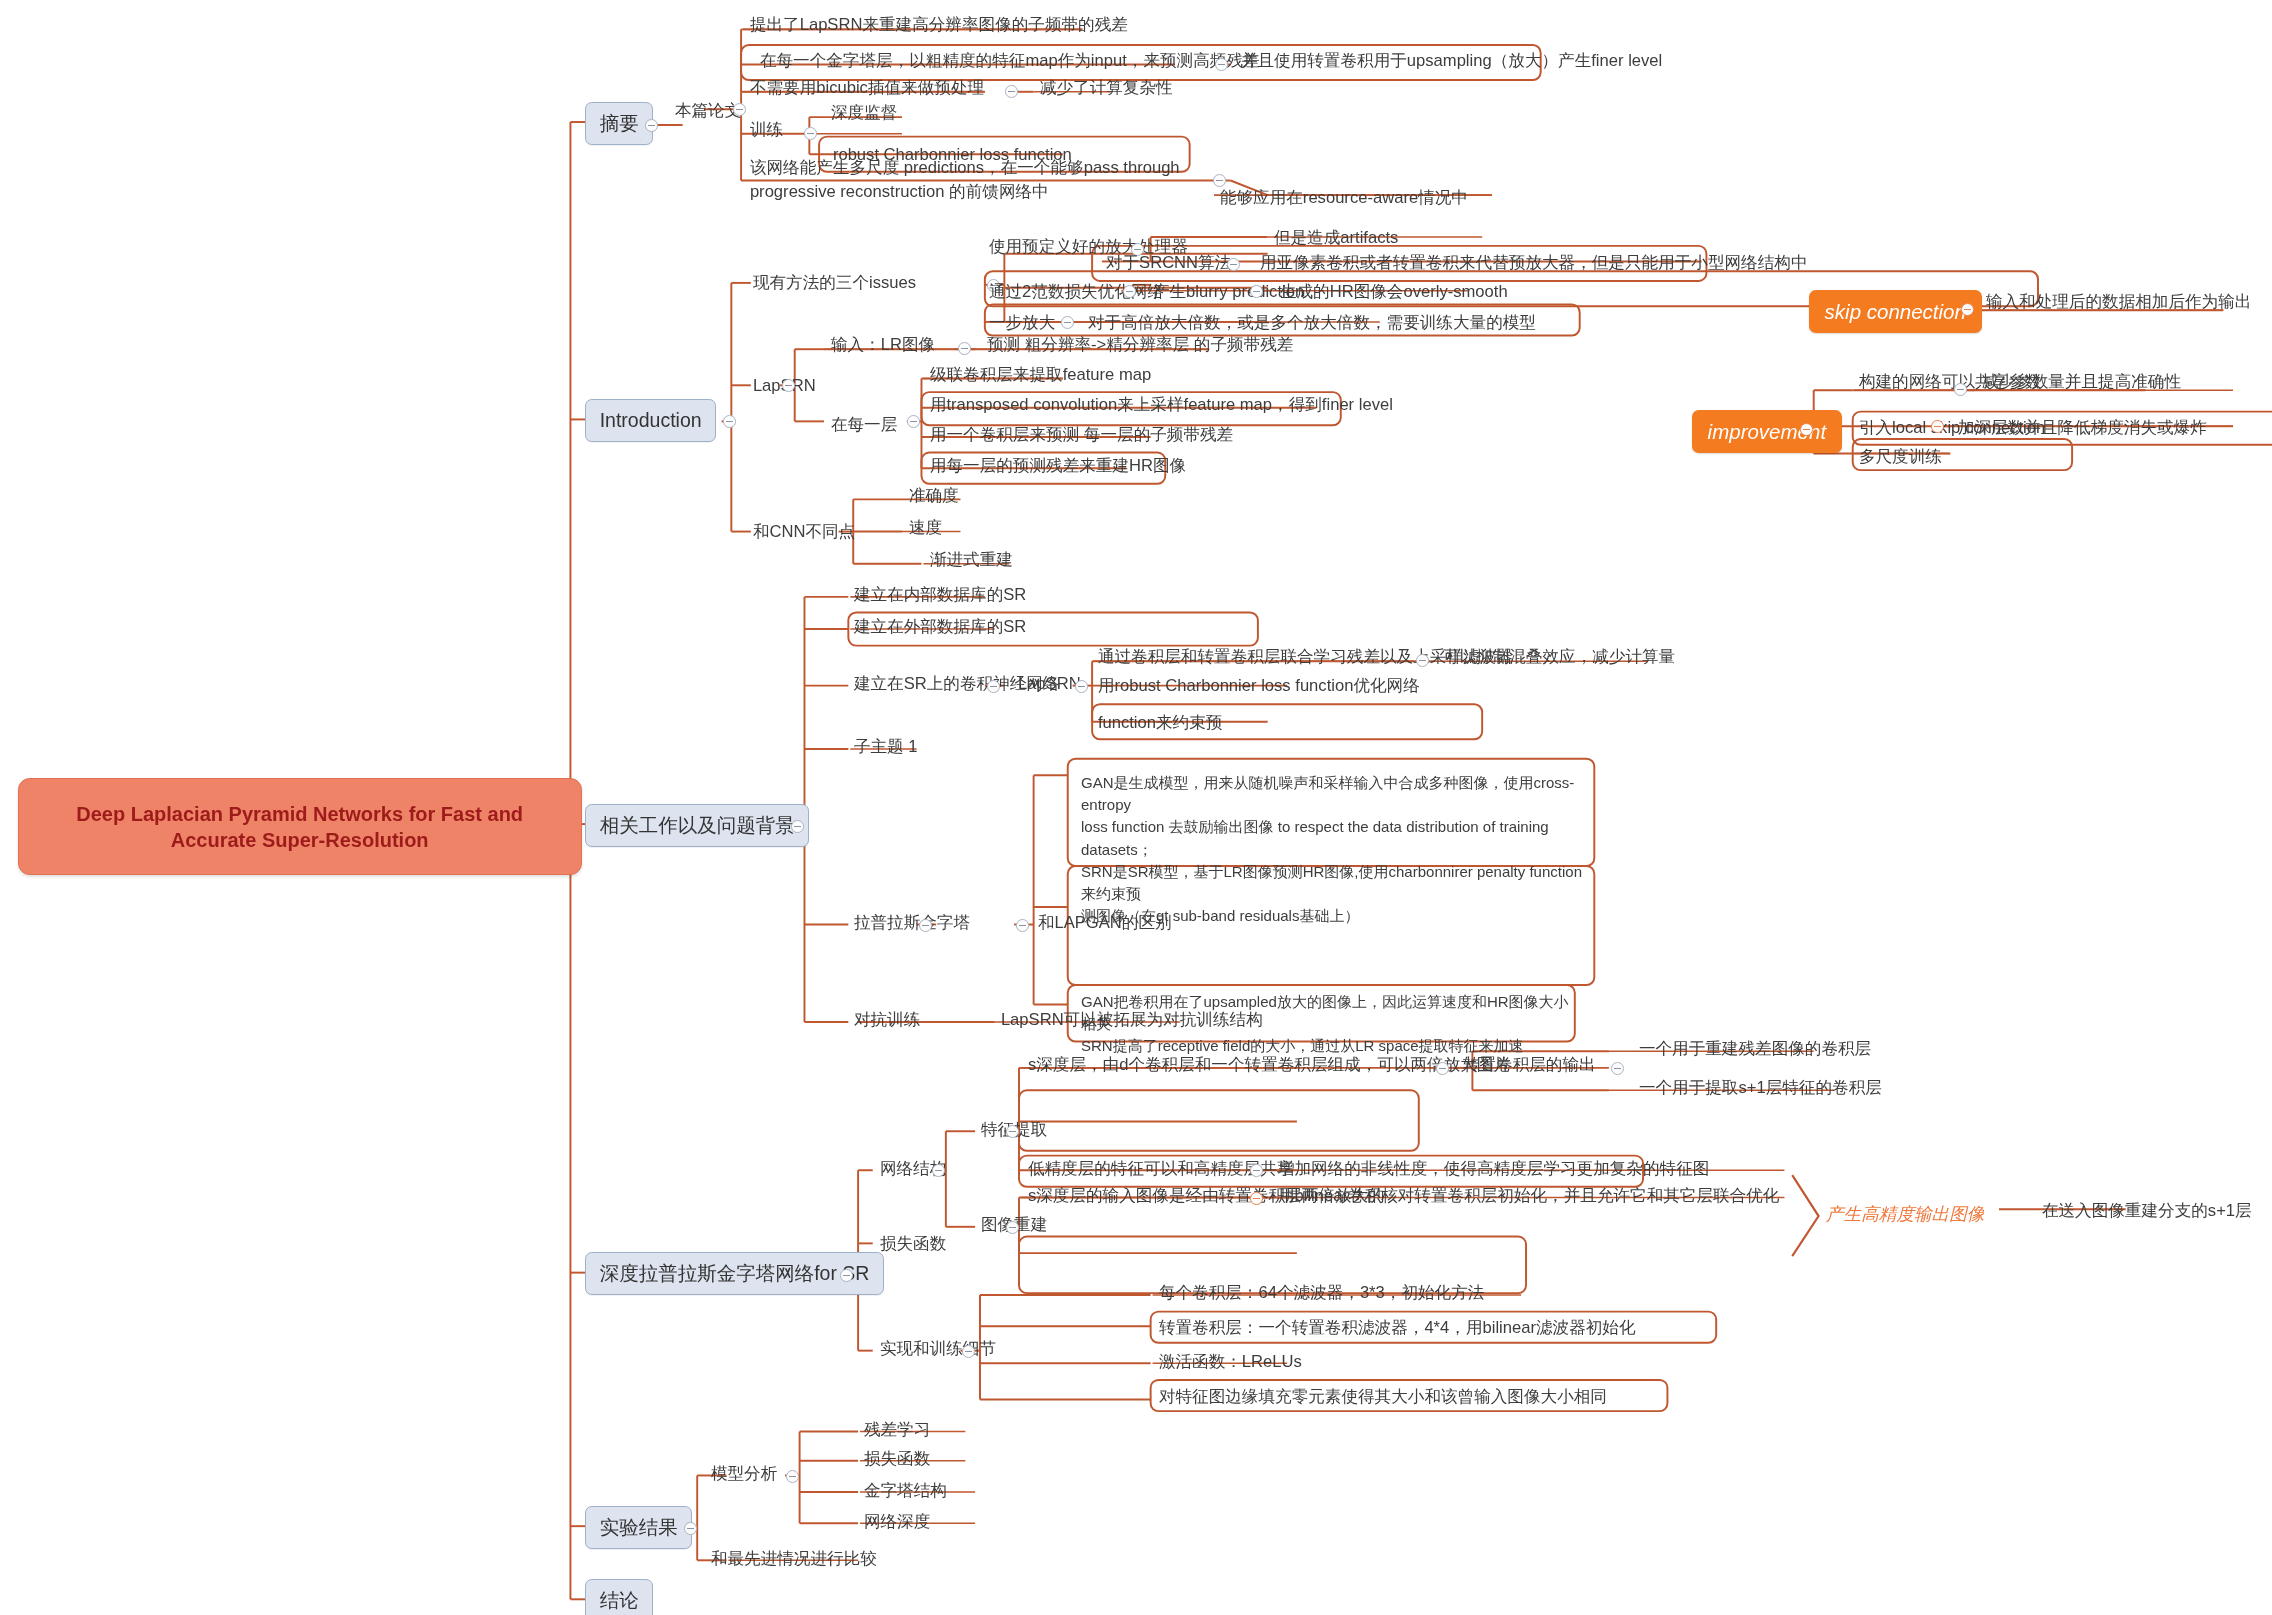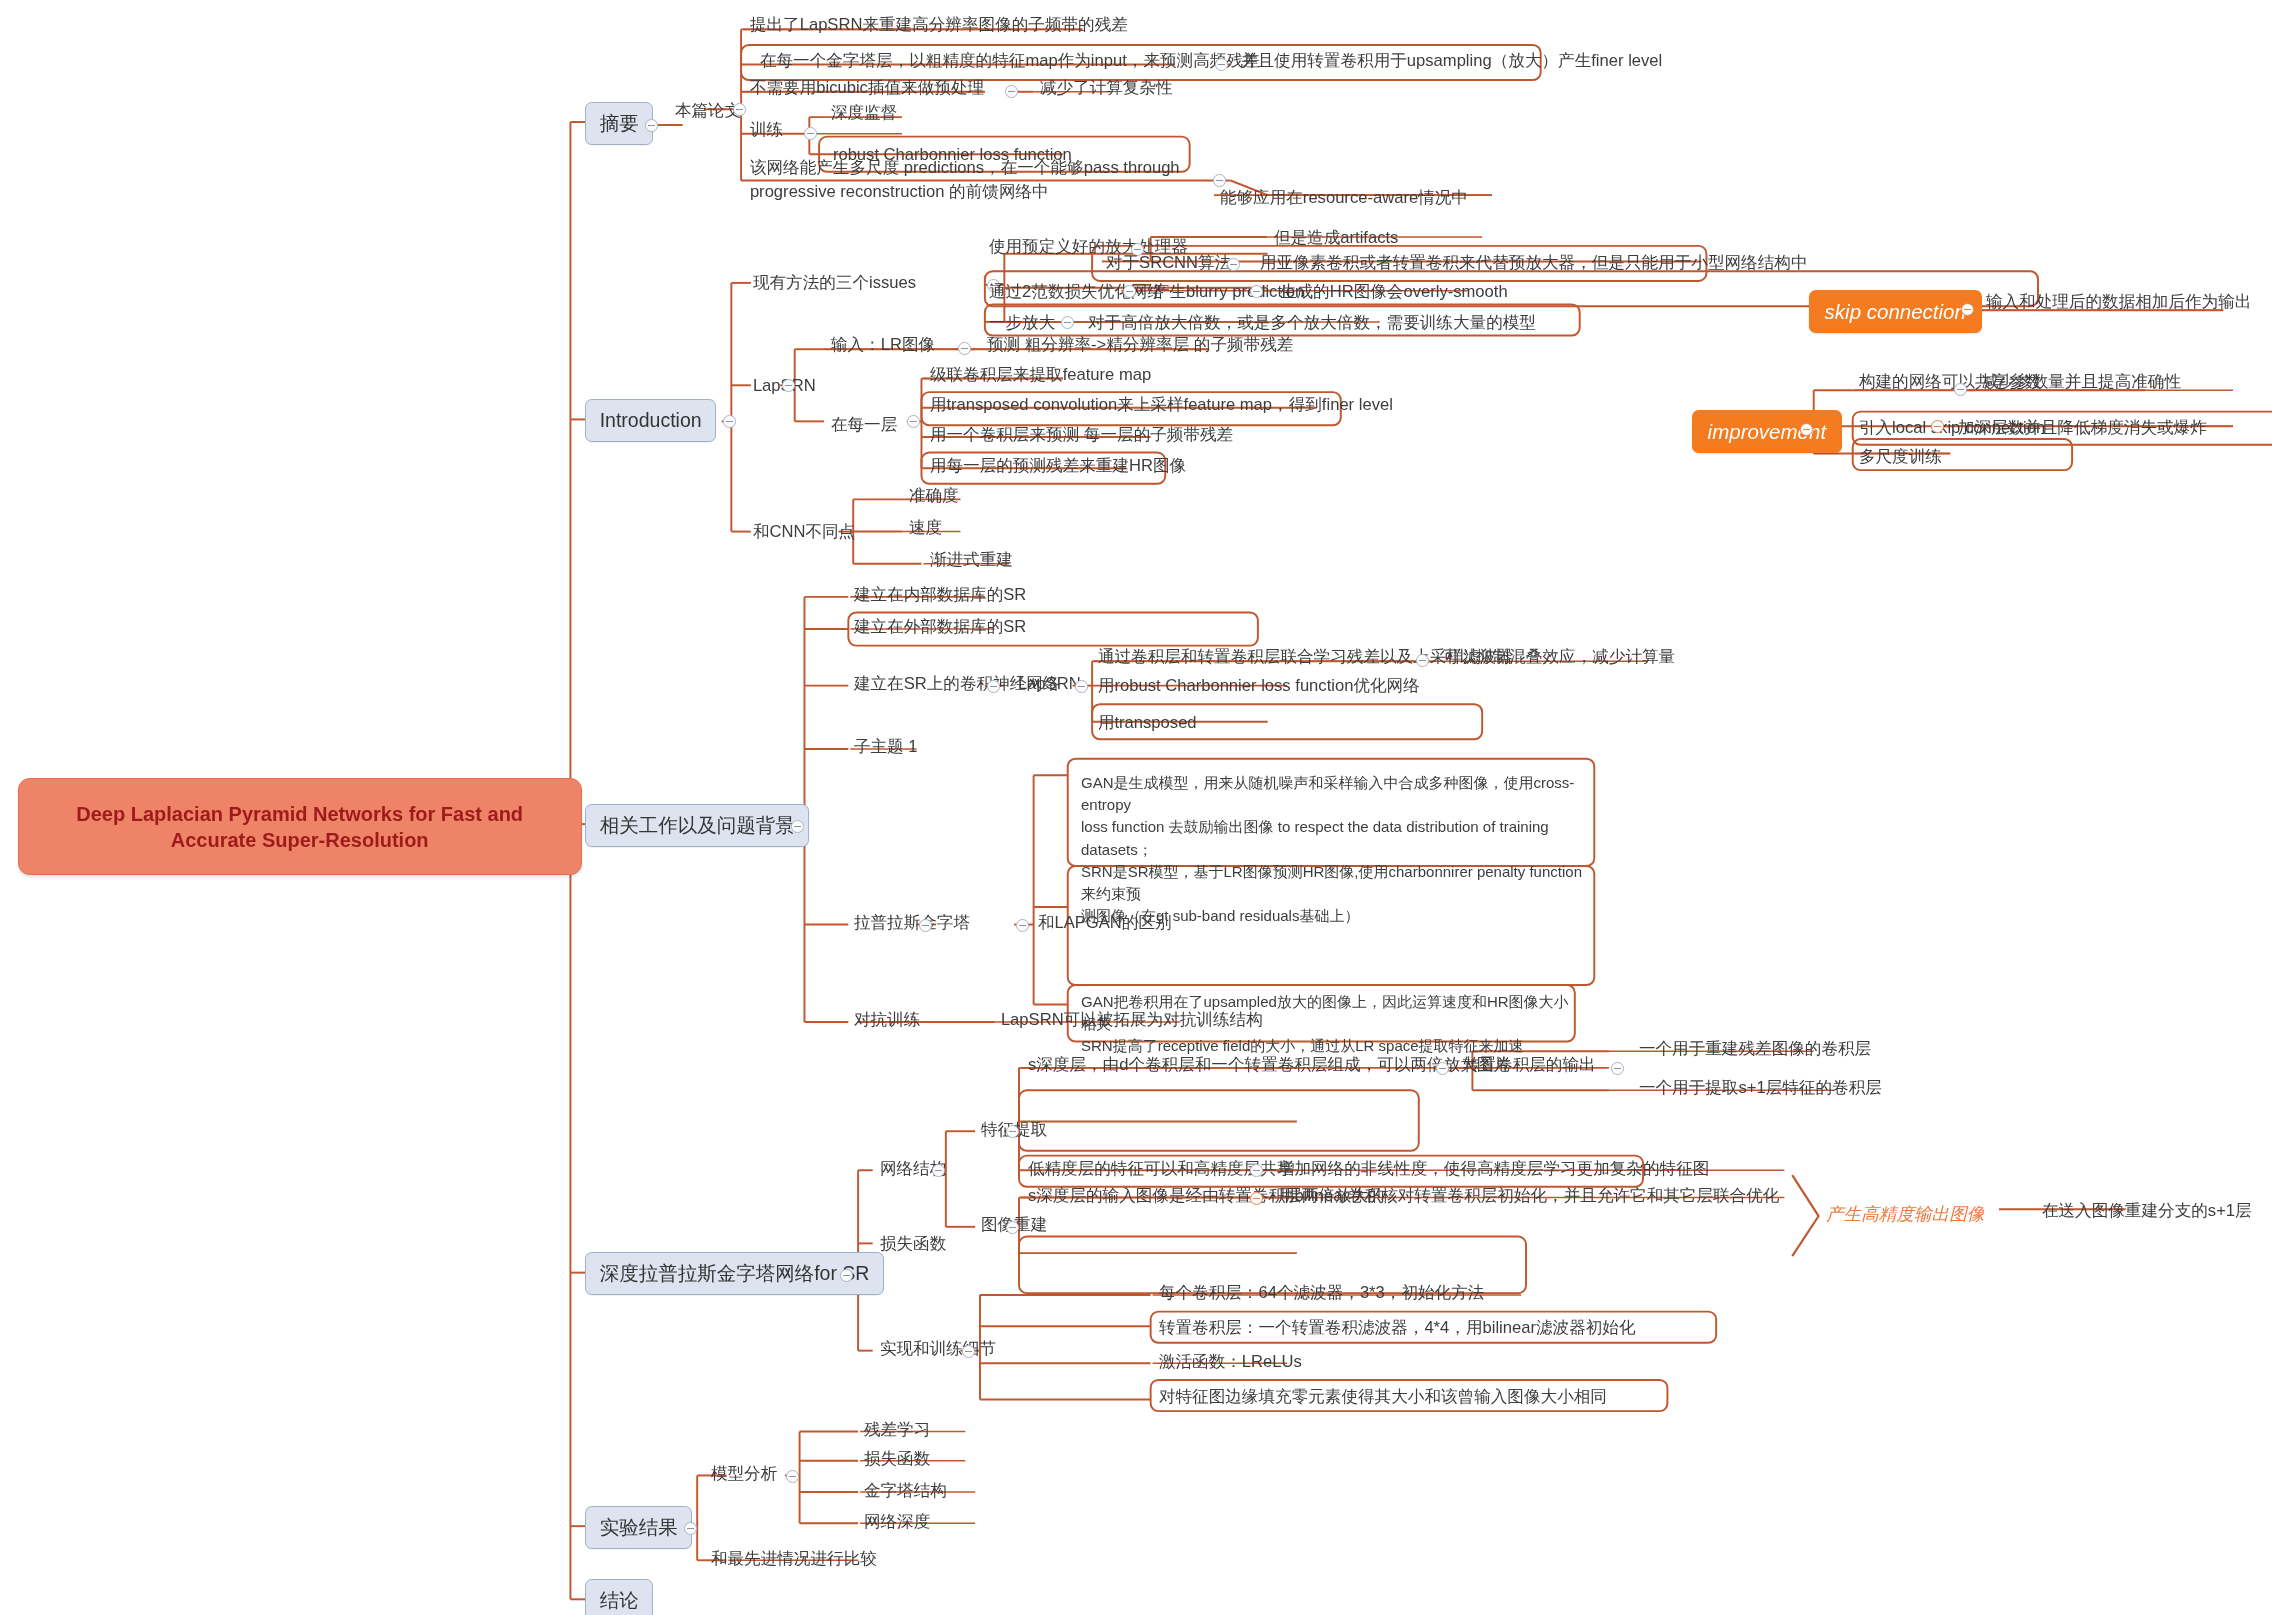--- a/index.html
+++ b/index.html
@@ -409,21 +409,21 @@
   <div class="node topic" style="left:850px;top:671px;">建立在SR上的卷积神经网络</div>
   <div class="toggle" style="left:987px;top:680px;"></div>
   <div class="node topic" style="left:1014px;top:671px;">LapSRN</div>
   <div class="toggle" style="left:1075px;top:680px;"></div>
 
   <div class="node topic" style="left:1094px;top:644px;">通过卷积层和转置卷积层联合学习残差以及上采样滤波器</div>
   <div class="toggle" style="left:1416px;top:654px;"></div>
   <div class="node topic" style="left:1439px;top:644px;">可以抑制混叠效应，减少计算量</div>
 
   <div class="node topic" style="left:1094px;top:673px;">用robust Charbonnier loss function优化网络</div>
-  <div class="node topic" style="left:1094px;top:710px;">用transposed</div>
+  <div class="node topic" style="left:1094px;top:710px;">function来约束预</div>
 
   <div class="node topic" style="left:850px;top:734px;">子主题 1</div>
 
   <div class="node topic" style="left:850px;top:910px;">拉普拉斯金字塔</div>
   <div class="toggle" style="left:919px;top:919px;"></div>
   <div class="node topic" style="left:1034px;top:910px;">和LAPGAN的区别</div>
   <div class="toggle" style="left:1016px;top:919px;"></div>
 
   <div class="node multi" style="left:1081px;top:764px;width:502px;font-size:15px;line-height:1.48;margin-top:8px;">GAN是生成模型，用来从随机噪声和采样输入中合成多种图像，使用cross-entropy
 loss function 去鼓励输出图像 to respect the data distribution of training

